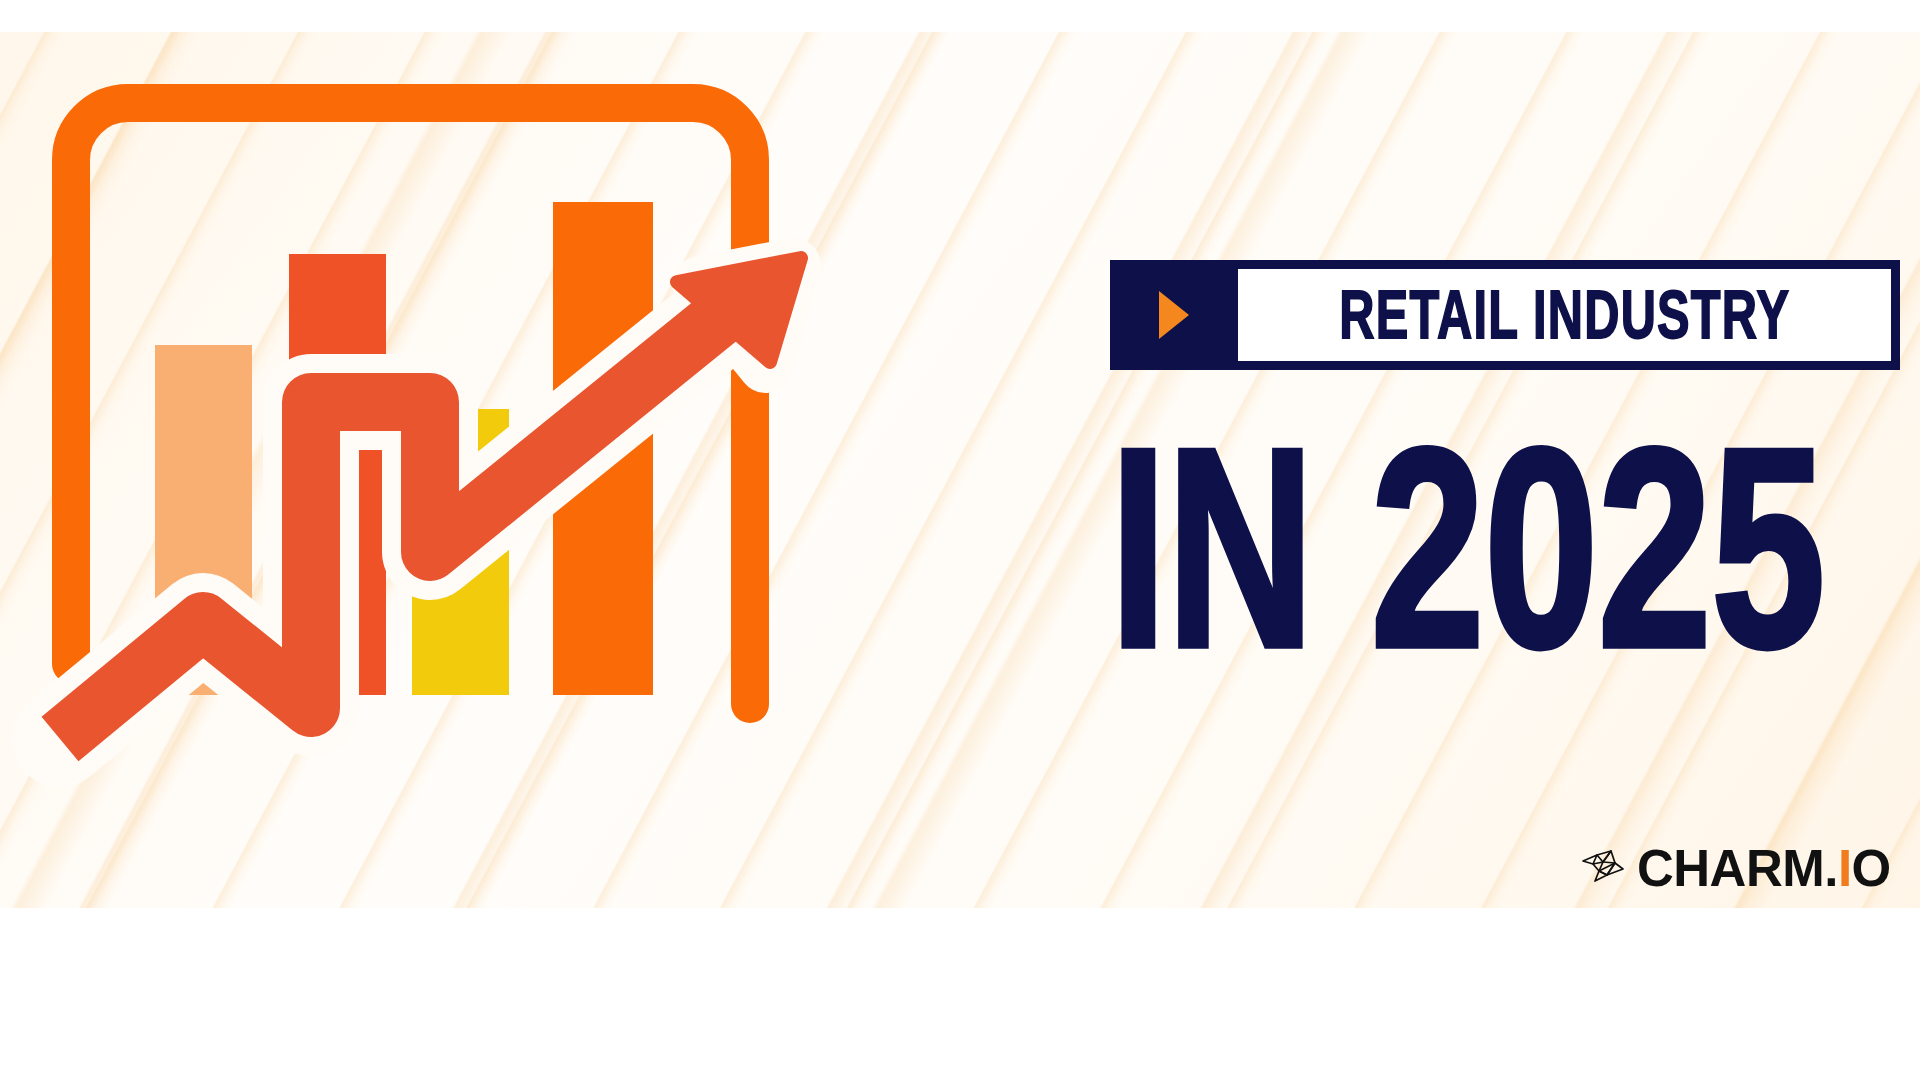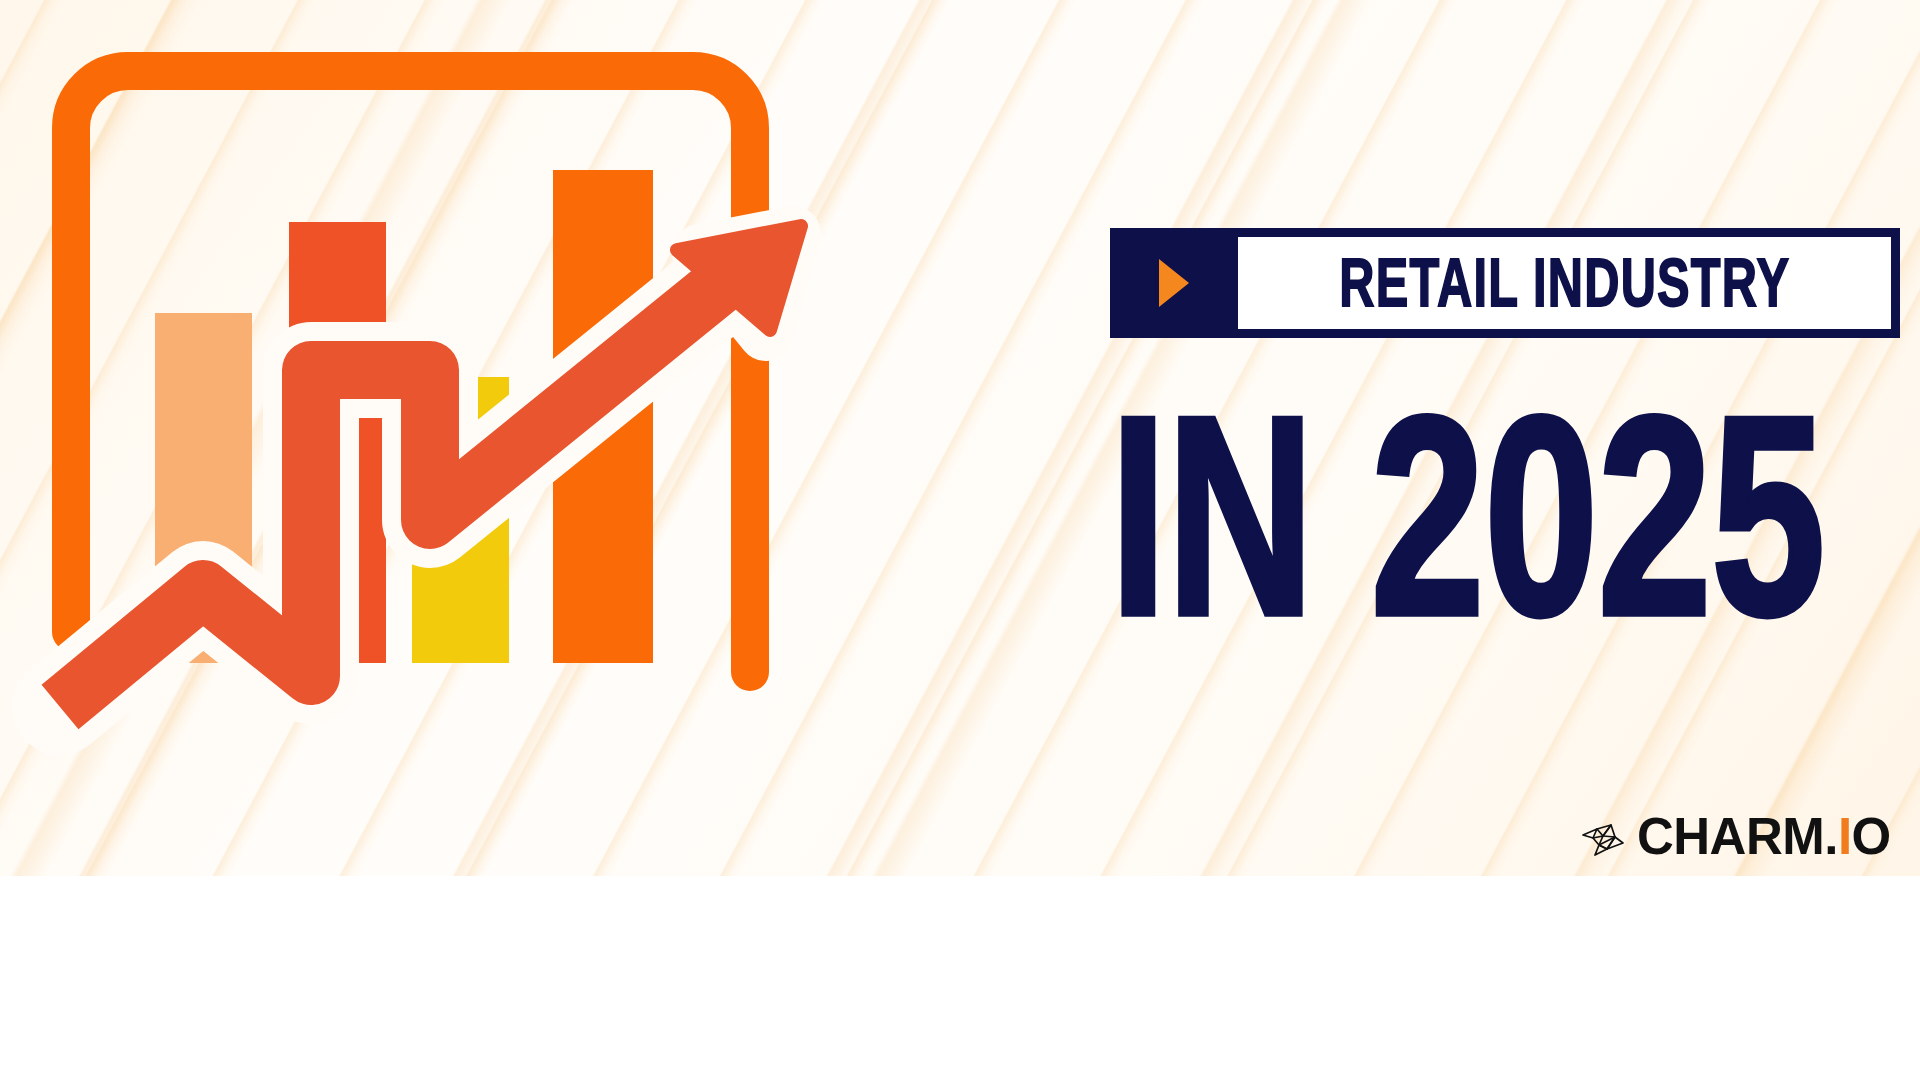--- a/index.html
+++ b/index.html
@@ -13,20 +13,21 @@
     overflow: hidden;
     font-family: "Liberation Sans", sans-serif;
   }
 
   #canvas {
     position: relative;
     width: 1920px;
     height: 876px;
     background: #FFFDFA;
     overflow: hidden;
+    margin-top: 32px;
   }
 
   
   .bg-layer {
     position: absolute;
     inset: 0;
     pointer-events: none;
   }
   .bg-base {
     background: #FFFCF8;
@@ -152,21 +153,21 @@
     transform-origin: left top;
     -webkit-text-stroke: 5px #0D1049;
   }
 
   
   #brand-logo {
     position: absolute;
     right: 24px;
     bottom: 14px;
     display: flex;
-    align-items: flex-end;
+    align-items: center;
     gap: 12px;
   }
   #brand-bird-icon {
     width: 44px;
     height: 40px;
     display: block;
     flex: 0 0 44px;
   }
   #brand-wordmark {
     font-family: "Liberation Sans", sans-serif;

